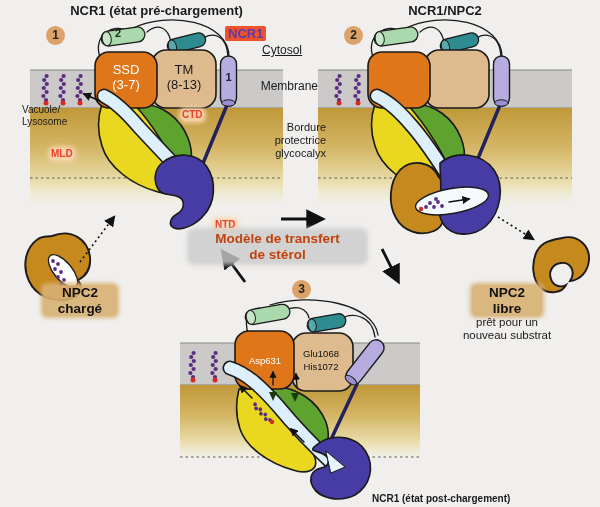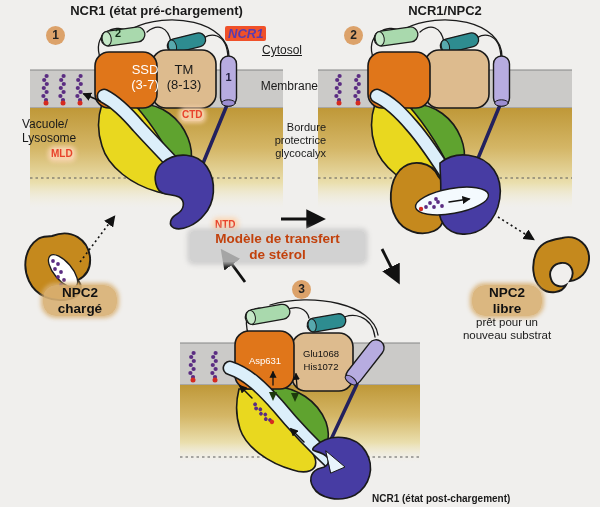--- a/index.html
+++ b/index.html
@@ -10,21 +10,21 @@
   .ctr{text-align:center;}
   .b{font-weight:bold;}
   .title{font-size:13px;font-weight:bold;}
   .badge{position:absolute;width:19px;height:19px;border-radius:50%;background:#dca26a;
          color:#222;font-size:12px;font-weight:bold;text-align:center;line-height:19px;}
   .tag-ncr1{position:absolute;background:#f0512a;color:#5a3cae;font-weight:bold;font-size:13px;
             padding:0 3px;border-radius:2px;line-height:15px;}
   .halo-red{color:#e8432c;font-weight:bold;font-size:10px;background:rgba(250,214,180,.85);
             box-shadow:0 0 4px 2px rgba(250,214,180,.85);border-radius:4px;padding:0 1px;}
   .halo-tan{background:rgba(216,176,115,.9);box-shadow:0 0 4px 2px rgba(216,176,115,.9);
-            border-radius:13px;font-weight:bold;font-size:13.5px;color:#111;}
+            border-radius:4px;font-weight:bold;font-size:13.5px;color:#111;}
   .halo-gray{background:rgba(203,203,203,.8);box-shadow:0 0 4px 3px rgba(203,203,203,.8);
              border-radius:4px;font-weight:bold;font-size:13.5px;color:#c2410c;}
   .small{font-size:11px;}
   .tiny{font-size:9.5px;line-height:1.35;}
 </style>
 </head>
 <body>
 
 <div class="stage">
 
@@ -225,35 +225,35 @@
   <line x1="382" y1="249" x2="398" y2="281" stroke="#111" stroke-width="2.8" marker-end="url(#ah)"></line>
 </svg>
 
 <div class="lbl title ctr" style="left:30px;top:4px;width:253px;">NCR1 (état pré-chargement)</div>
 <div class="lbl title ctr" style="left:318px;top:4px;width:254px;">NCR1/NPC2</div>
 
 <div class="badge" style="left:46px;top:26px;">1</div>
 <div class="badge" style="left:344px;top:26px;">2</div>
 <div class="badge" style="left:292px;top:280px;">3</div>
 
-<div class="tag-ncr1" style="left:225px;top:26px;font-style:italic;">NCR1</div>
+<div class="tag-ncr1" style="left:225px;top:26px;">NCR1</div>
 
 <div class="lbl ctr" style="left:250px;top:44px;width:64px;font-size:12px;text-decoration:underline;">Cytosol</div>
 <div class="lbl ctr" style="left:248px;top:80px;width:70px;font-size:12px;text-align:right;">Membrane</div>
-<div class="lbl" style="left:22px;top:118px;font-size:12px;">Vacuole/
+<div class="lbl" style="left:22px;top:104px;font-size:10px;">Vacuole/
 Lysosome</div>
 <div class="lbl ctr" style="left:248px;top:121px;width:78px;font-size:11px;line-height:1.2;text-align:right;">Bordure
 protectrice
 glycocalyx</div>
 
 <div class="lbl halo-red" style="left:50px;top:148px;">MLD</div>
 <div class="lbl halo-red" style="left:181px;top:109px;">CTD</div>
 <div class="lbl halo-red" style="left:214px;top:193px;margin-top:26px;">NTD</div>
 
-<div class="lbl ctr" style="left:95px;top:63px;width:62px;font-size:13px;color:#ffffff;padding-left:19px;">SSD
+<div class="lbl ctr" style="left:95px;top:63px;width:62px;font-size:13px;color:#ffffff;">SSD
 (3-7)</div>
 <div class="lbl ctr" style="left:152px;top:63px;width:64px;font-size:13px;">TM
 (8-13)</div>
 <div class="lbl ctr b small" style="left:110px;top:27px;width:16px;color:#123018;">2</div>
 <div class="lbl ctr b small" style="left:221px;top:71px;width:15px;color:#22203f;">1</div>
 
 <div class="lbl halo-gray ctr" style="left:190px;top:231px;width:175px;">Modèle de transfert
 de stérol</div>
 
 <div class="lbl halo-tan ctr" style="left:43px;top:285px;width:74px;">NPC2

